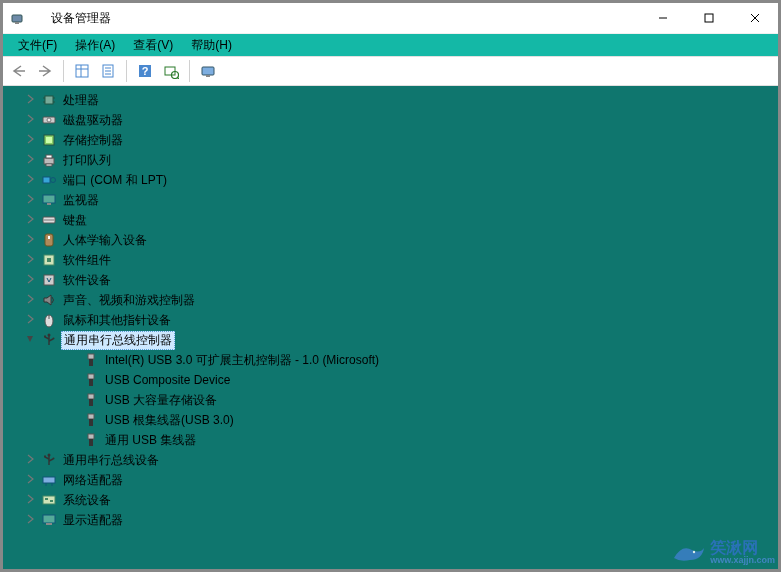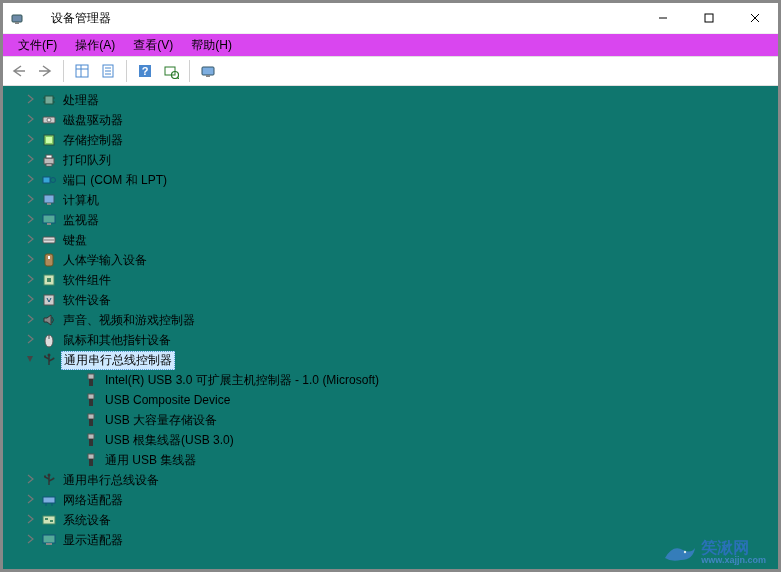--- a/index.html
+++ b/index.html
@@ -60,21 +60,21 @@
   }
 
   
   .menubar {
     height: 22px;
     display: flex;
     align-items: center;
     padding-left: 6px;
     font-size: 12px;
     color: #000;
-    background: #d946ef;
+    background: #14b8a6;
   }
   .menubar .menuitem {
     padding: 2px 9px;
   }
 
   
   .toolbar {
     height: 28px;
     display: flex;
     align-items: center;
@@ -151,21 +151,21 @@
 
   
   .treepane::-webkit-scrollbar { width: 16px; }
   .treepane::-webkit-scrollbar-track { background: #f0f0f0; }
   .treepane::-webkit-scrollbar-thumb { background: #c2c2c2; }
   .treepane::-webkit-scrollbar-button { background:#f0f0f0; height:16px; }
 
   
   .watermark {
     position: absolute;
-    right: 12px;
+    right: 3px;
     bottom: 4px;
     font-size: 16px;
     color: #2f71c4;
     font-weight: bold;
     opacity: 0.85;
     font-family: "Microsoft YaHei", sans-serif;
     display: flex;
     align-items: center;
     gap: 4px;
   }
@@ -341,34 +341,20 @@
             <span class="label">端口 (COM 和 LPT)</span>
           </div>
         </div>
         <div class="category">
           <div class="row">
             <span class="arrow"><svg width="10" height="10" viewBox="0 0 10 10">
                 <path d="M3 1 L8 5 L3 9" fill="none" stroke="#777" stroke-width="1.2"></path>
               </svg></span>
             <span class="category-icon">
               <svg width="16" height="16" viewBox="0 0 16 16">
-                <rect x="3" y="3" width="10" height="8" fill="#7eaee0" stroke="#356"></rect>
-                <rect x="6" y="11" width="4" height="2" fill="#888"></rect>
-              </svg>
-            </span>
-            <span class="label">计算机</span>
-          </div>
-        </div>
-        <div class="category">
-          <div class="row">
-            <span class="arrow"><svg width="10" height="10" viewBox="0 0 10 10">
-                <path d="M3 1 L8 5 L3 9" fill="none" stroke="#777" stroke-width="1.2"></path>
-              </svg></span>
-            <span class="category-icon">
-              <svg width="16" height="16" viewBox="0 0 16 16">
                 <rect x="2" y="3" width="12" height="8" fill="#5a9" stroke="#157"></rect>
                 <rect x="6" y="11" width="4" height="2" fill="#888"></rect>
               </svg>
             </span>
             <span class="label">监视器</span>
           </div>
         </div>
         <div class="category">
           <div class="row">
             <span class="arrow"><svg width="10" height="10" viewBox="0 0 10 10">

